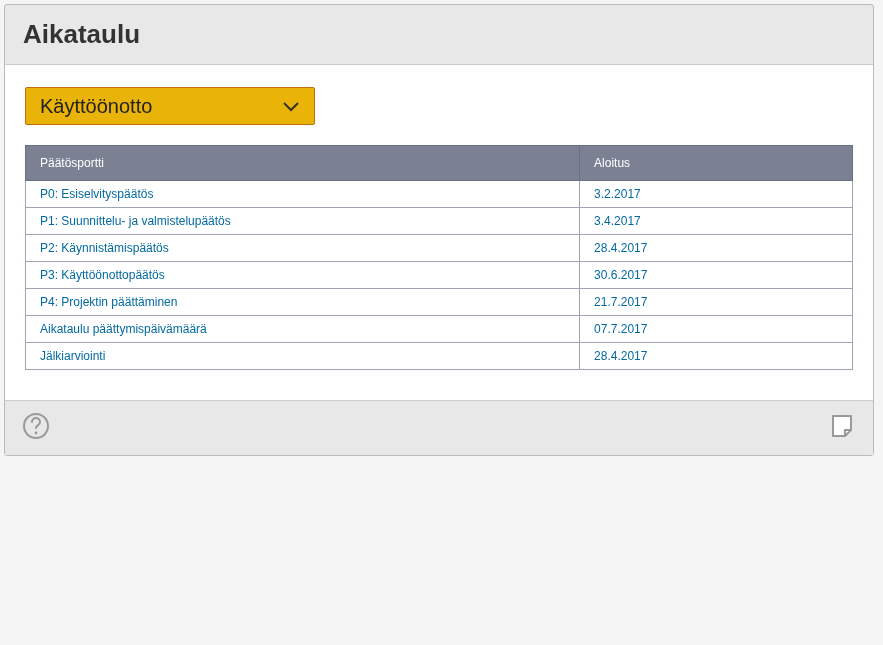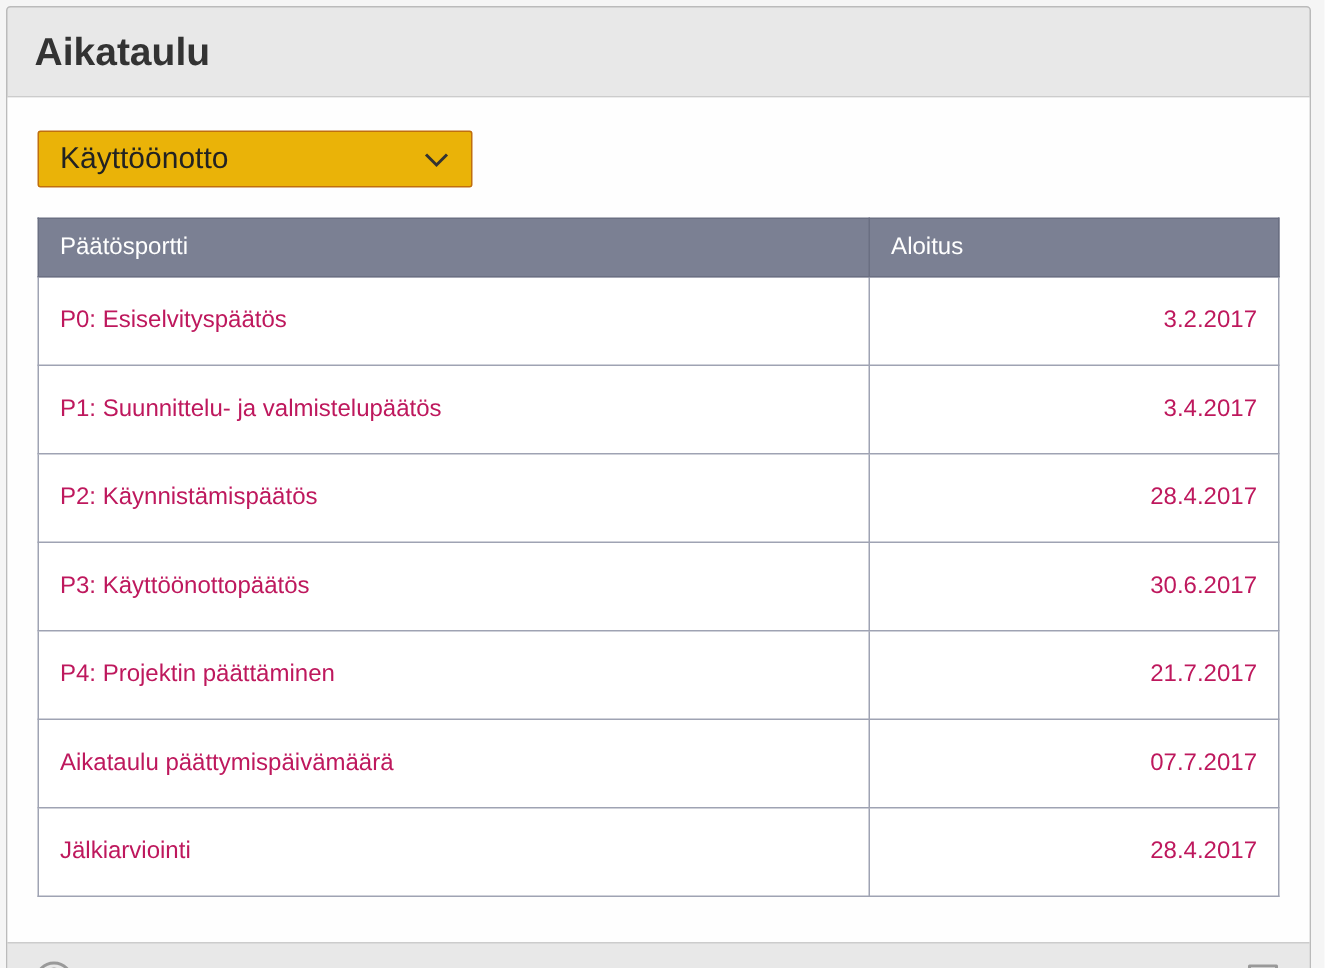--- a/index.html
+++ b/index.html
@@ -55,38 +55,38 @@
     .phase-select .chevron {
       position: absolute;
       right: 14px;
       top: 50%;
       transform: translateY(-50%);
     }
     .phase-select .chevron svg { display: block; }
     table.sched {
       width: 100%;
       border-collapse: collapse;
-      font-size: 16px;
+      font-size: 12px;
     }
     table.sched th {
       background: #7b8093;
       color: #fff;
       font-weight: normal;
       padding: 10px 14px;
       border: 1px solid #6a6f82;
     }
     table.sched th.col-port { text-align: left; width: 67%; }
     table.sched th.col-date { text-align: left; width: 33%; }
     table.sched td {
       background: #fff;
       border: 1px solid #9fa3b3;
-      padding: 20px 14px;
-      color: #be185d;
+      padding: 6px 14px;
+      color: #0369a1;
     }
-    table.sched td.date { text-align: right; }
+    table.sched td.date { }
     .panel-footer {
       background: #e8e8e8;
       border-top: 1px solid #ccc;
       padding: 10px 14px;
       display: flex;
       justify-content: space-between;
       align-items: center;
     }
     .icon-btn {
       width: 34px;

